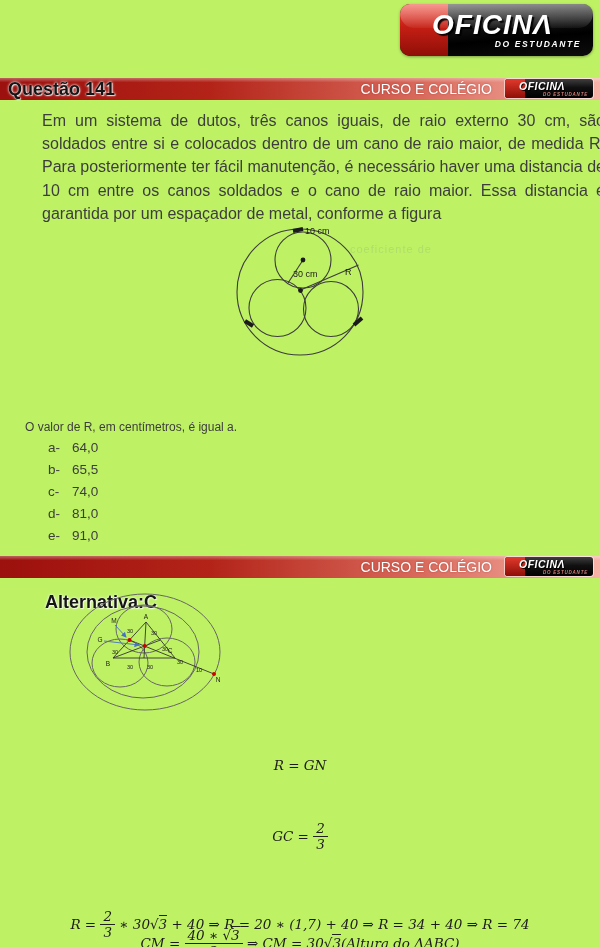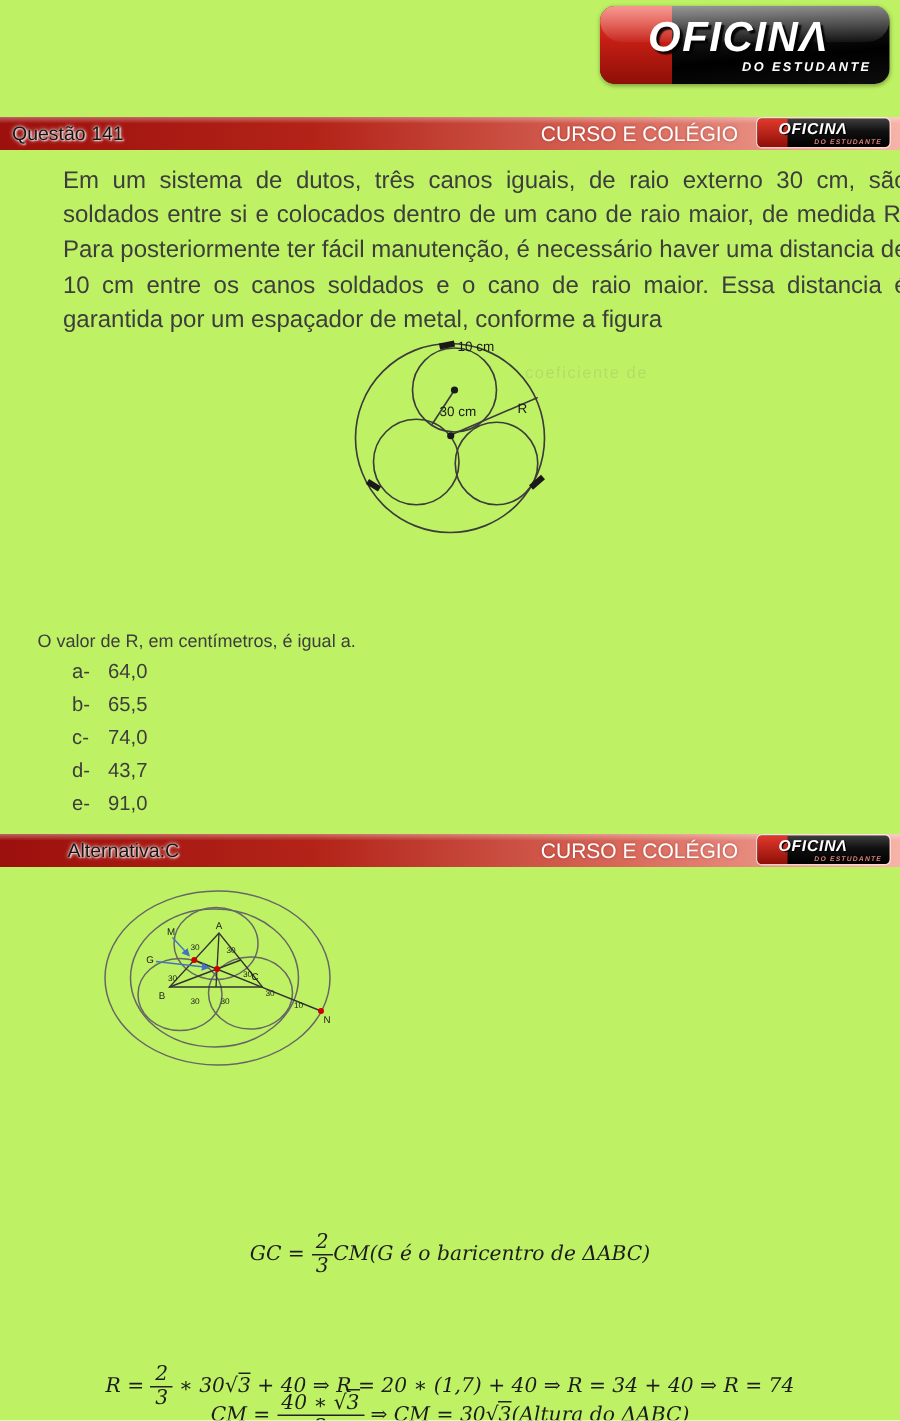--- a/index.html
+++ b/index.html
@@ -18,23 +18,23 @@
   .brand-name{position:absolute;left:32px;top:5px;font-size:28px;font-weight:bold;font-style:italic;
     letter-spacing:1px;color:#fff;text-shadow:2px 2px 1px rgba(0,0,0,.9);}
   .brand-tag{position:absolute;right:12px;bottom:7px;font-size:8.5px;font-weight:bold;font-style:italic;
     letter-spacing:1.6px;color:#fff;}
 
   
   .bar{position:absolute;left:0;width:600px;height:22px;
     background:linear-gradient(180deg,rgba(255,255,255,.35) 0%,rgba(255,255,255,0) 20%),
                linear-gradient(90deg,#9c100d 0%,#b32318 35%,#d96a5c 70%,#f6b3a8 100%);}
   .bar-q{top:78px;} .bar-a{top:556px;}
-  .bar-title{position:absolute;top:0;line-height:22px;font-size:13px;font-weight:normal;color:#151515;
+  .bar-title{position:absolute;top:0;line-height:22px;font-size:18px;font-weight:bold;color:#151515;
     text-shadow:0 0 3px rgba(255,255,255,.95),0 0 1px rgba(255,255,255,.95),1px 1px 1px rgba(255,255,255,.7);}
-  .bar-q .bar-title{left:8px;} .bar-a .bar-title{left:45px;}
+  .bar-q .bar-title{left:8px;} .bar-a .bar-title{left:45px;margin-top:35px;}
   .bar-right{position:absolute;right:108px;top:0;line-height:22px;font-size:14px;color:#fff;
     text-shadow:0 0 2px rgba(120,20,15,.45);}
   .mini-logo{position:absolute;right:7px;top:1px;width:88px;height:19px;border-radius:3px;
     background:linear-gradient(180deg,#3e3e3e 0%,#101010 45%,#000 100%);
     box-shadow:0 0 0 1px rgba(255,255,255,.55);overflow:hidden;}
   .mini-red{position:absolute;left:0;top:0;bottom:0;width:20px;
     background:linear-gradient(180deg,#e2392c,#8e0f07);}
   .mini-name{position:absolute;left:14px;top:1px;font-size:10.5px;font-weight:bold;font-style:italic;
     letter-spacing:.5px;color:#fff;text-shadow:1px 1px 0 rgba(0,0,0,.9);}
   .mini-tag{position:absolute;right:5px;bottom:1px;font-size:4.5px;font-weight:bold;font-style:italic;
@@ -124,21 +124,21 @@
     <div class="option">
       <span class="letter">b-</span>
       <span class="value">65,5</span>
     </div>
     <div class="option">
       <span class="letter">c-</span>
       <span class="value">74,0</span>
     </div>
     <div class="option">
       <span class="letter">d-</span>
-      <span class="value">43,7</span>
+      <span class="value">81,0</span>
     </div>
     <div class="option">
       <span class="letter">e-</span>
       <span class="value">91,0</span>
     </div>
   </div>
 
   <div class="bar bar-a">
     <span class="bar-title">Alternativa:C</span>
     <span class="bar-right">CURSO E COLÉGIO</span>
@@ -188,24 +188,25 @@
       <text class="f2-num" x="86" y="43">30</text>
       <text class="f2-num" x="97" y="59">30</text>
       <text class="f2-num" x="47" y="62">30</text>
       <text class="f2-num" x="62" y="77">30</text>
       <text class="f2-num" x="82" y="77">30</text>
       <text class="f2-num" x="112" y="72">30</text>
       <text class="f2-num" x="131" y="80">10</text>
     </g>
   </svg>
 
+  <div class="formula f1">R = GN</div>
 
   <div class="formula f3">
     <span>GC =</span>
-    <span class="frac"><span class="num">2</span><span class="den">3</span></span><span>CM(G é o baricentro de ΔABC)</span>
+    <span class="frac"><span class="num">2</span><span class="den">3</span></span>
   </div>
 
   <div class="formula f4">
     <span>CM =</span>
     <span class="frac"><span class="num"><span>40 ∗ √</span><span class="rad">3</span></span><span class="den">2</span></span>
     <span>⇒ CM = 30√</span><span class="rad">3</span><span>(Altura do ΔABC)</span>
   </div>
 
   <div class="formula f5">
     <span>R =</span>

